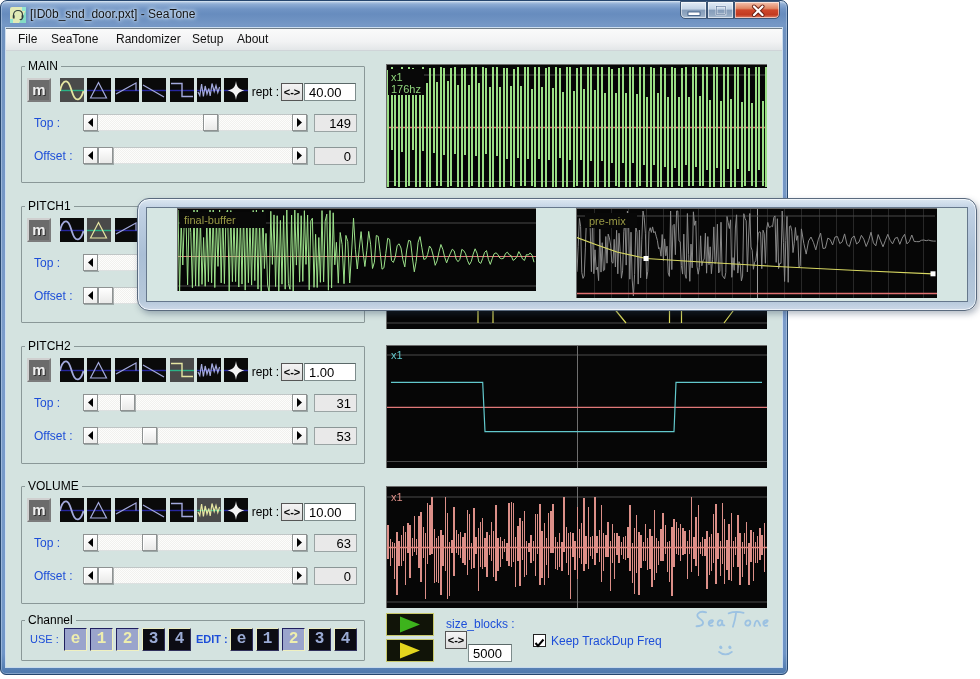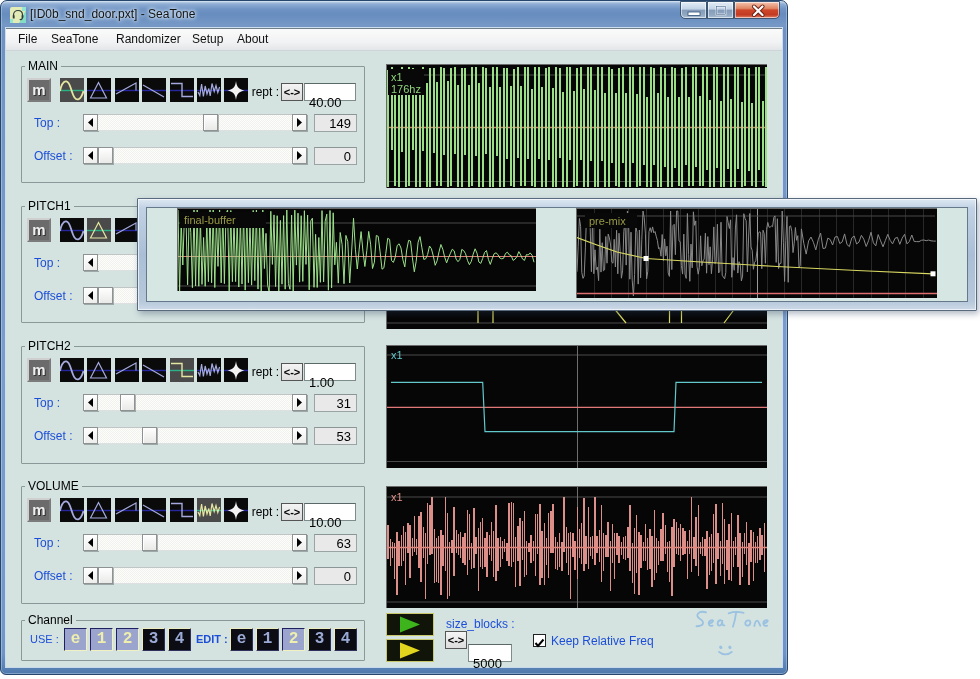--- a/index.html
+++ b/index.html
@@ -21,41 +21,41 @@
 .grp{position:absolute;border:1px solid #8a9898;border-radius:1px}
 .grp .lbl{position:absolute;left:3px;top:-8px;background:#d4e3e0;padding:0 3px;font-size:12px;color:#000}
 
 .mbtn{position:absolute;width:24px;height:24px;background:#6b6b6b;border:2px outset #cfcfcf;color:#efefef;font-size:15px;font-weight:bold;text-align:center;line-height:19px;text-shadow:1px 1px 0 #303030}
 
 .wv{position:absolute;width:24px;height:24px;background:#0a0a0a;padding:0}
 .wv.sel{background:#4a4a4a}
 
 .rlab{position:absolute;font-size:12px;color:#000}
 .spin{position:absolute;width:22px;height:18px;background:linear-gradient(180deg,#f4f4f4,#dcdcdc);border:1px solid #555;color:#000;font-size:11px;font-weight:bold;text-align:center;line-height:16px}
-.tfield{position:absolute;height:18px;background:#fff;border:1px solid #7e8c8c;border-top-color:#5a6868;font-size:13px;color:#000;padding:11px 0 0 4px}
+.tfield{position:absolute;height:18px;background:#fff;border:1px solid #7e8c8c;border-top-color:#5a6868;font-size:13px;color:#000;padding:1px 0 0 4px}
 
 .slider{position:absolute;height:17px}
 .sbtn{position:absolute;top:0;width:15px;height:17px;background:linear-gradient(180deg,#ffffff,#ededec);border:1px solid #8e9292;box-shadow:inset 1px 1px 0 #fff,1px 1px 0 rgba(100,110,110,.5);color:#000}
 .sbtn svg{display:block;margin:3px auto 0}
 .strack{position:absolute;left:15px;top:0;height:17px;background:#fbfbfa;border-top:1px solid #c0c6c6;border-bottom:1px solid #dce0e0;
  background-image:repeating-conic-gradient(#fdfdfc 0 25%,#f1f1ee 0 50%);background-size:2px 2px}
 .sthumb{position:absolute;top:0;width:15px;height:17px;background:linear-gradient(180deg,#ffffff,#e9e9e8);border:1px solid #8e9292;box-shadow:inset 1px 1px 0 #fff,1px 1px 0 rgba(100,110,110,.5)}
 .vlab{position:absolute;font-size:12px;color:#1d4ed8}
 .vbox{position:absolute;width:43px;height:18px;background:#e9e9e9;border:1px solid #9aa4a4;border-top-color:#8a9696;font-size:13px;color:#000;text-align:right;padding:1px 5px 0 0}
 
 .ch{position:absolute;width:23px;height:23px;font-family:"Liberation Mono",monospace;font-weight:bold;font-size:16px;text-align:center;line-height:21px}
 .ch.on{background:#9aa4cc;color:#eeeeae;border:1px solid #202060;border-bottom-color:#f0f0c0;border-right-color:#f0f0c0}
 .ch.off{background:#0c0c14;color:#9aaad4;border:1px solid #ececc0;border-bottom-color:#30305c;border-right-color:#30305c}
 
 .disp{position:absolute;background:#060606;border-top:1px solid #6a6a6a;border-left:1px solid #6a6a6a}
 .disp svg{display:block}
 
 .play{position:absolute;width:48px;height:23px;background:#111408;border:1px solid #c8c86a}
 
-#ovl{position:absolute;left:137px;top:198px;width:840px;height:113px;border-radius:1px;border:1px solid #5a6a7e;
+#ovl{position:absolute;left:137px;top:198px;width:840px;height:113px;border-radius:12px;border:1px solid #5a6a7e;
  background:linear-gradient(180deg,#dde8f2 0%,#c2d2e4 8%,#aabfd6 50%,#b6c8da 92%,#cdd9e8 100%);
  box-shadow:inset 0 0 0 1px rgba(250,252,255,.7),2px 3px 6px rgba(40,60,90,.35)}
 #ovlin{position:absolute;left:8px;top:8px;width:822px;height:95px;background:#d6e6e3;border:1px solid #66788c}
 #seatone{position:absolute;left:692px;top:608px}
 .cb{position:absolute;width:13px;height:13px;background:#fff;border:1px solid #222}
 </style></head><body>
 <div id="stage">
     <div id="win"></div>
     <div id="client"></div>
     <div id="appicon"><svg width="16" height="16" viewBox="0 0 16 16">
@@ -421,21 +421,21 @@
       <svg width="46" height="21" style="display:block">
         <path d="M13 2.5 L33 10.5 L13 18.5 Z" fill="#e2d51d"></path>
       </svg>
     </div>
     <div class="vlab" style="left:446px;top:617px">size_blocks :</div>
     <div class="spin" style="left:445px;top:631px">&lt;-&gt;</div>
     <div class="tfield" style="left:468px;top:644px;width:44px">5000</div>
     <div class="cb" style="left:533px;top:634px"><svg width="11" height="11" viewBox="0 0 11 11">
         <path d="M1.5 5 L4 8 L9.5 1.5" stroke="#000" stroke-width="2" fill="none"></path>
       </svg></div>
-    <div class="vlab" style="left:551px;top:634px">Keep Relative Freq</div>
+    <div class="vlab" style="left:551px;top:634px">Keep TrackDup Freq</div>
     <div id="seatone"><svg width="84" height="60" viewBox="0 0 78 56">
         <g fill="none" stroke="#9cc2e2" stroke-width="1.7" stroke-linecap="round">
           <path d="M13 4 C6 2,2 7,7 10 C12 13,11 17,4 17"></path>
           <path d="M16 14.5 C20 13.5,20.5 10.5,17.5 11.5 C14.5 12.5,14.5 17.5,19 16.5"></path>
           <path d="M27 11.5 C23.5 11,22.5 16.5,25.5 16.5 C27.5 16.5,28 14,28 11.3 C27.8 14,28.2 16.8,30 16.2"></path>
           <path d="M34 5 C38 3.5,44 3.5,48 4.5 M41 4.2 C40.5 8,39.5 13,38 17.5"></path>
           <path d="M52.5 11.5 C49 11.5,48.5 16.5,51.5 16.5 C54.5 16.5,55.5 11.5,52.5 11.5"></path>
           <path d="M58 16.8 C58.5 14,59.5 11.8,60.5 11.8 C62 11.8,62 13.5,63.5 16.5"></path>
           <path d="M67 14.5 C71 13.5,71.5 10.5,68.5 11.5 C65.5 12.5,65.5 17.5,70 16.5"></path>
           <path d="M26.5 36.5 L26.8 36.9 M35 36.5 L35.3 36.9" stroke-width="2.8"></path>

